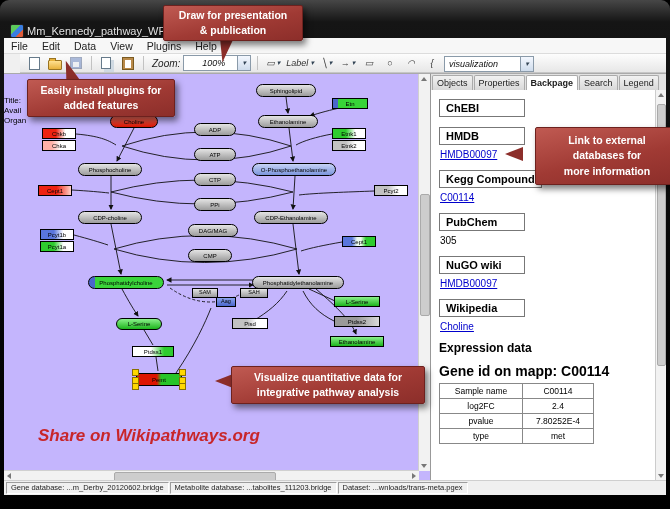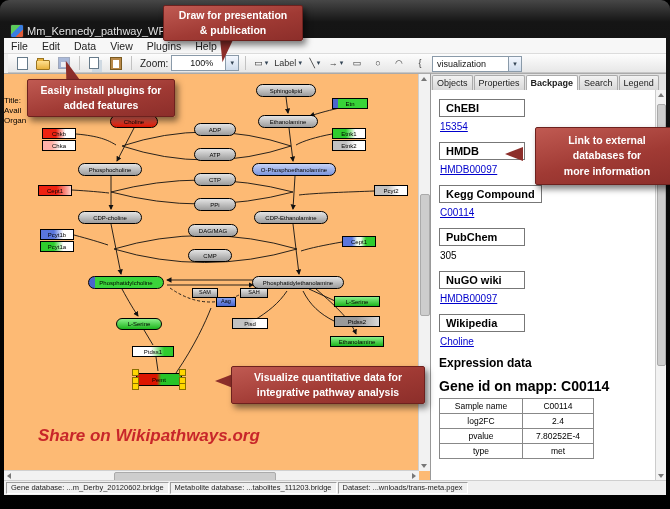--- a/index.html
+++ b/index.html
@@ -10,23 +10,23 @@
   
   .titlebar{position:absolute;left:0;top:0;right:0;height:38px;}
   .app-icon{position:absolute;left:10px;top:24px;width:12px;height:12px;border-radius:2px;
             background:linear-gradient(135deg,#5cc95c 0 40%,#3a7de0 40% 70%,#e05c3a 70%);border:1px solid #222;}
   .title-text{position:absolute;left:27px;top:25px;font-size:11px;color:#e2e2e2;text-shadow:0 1px 1px #000;}
   
   .client{position:absolute;left:4px;right:4px;top:38px;bottom:14px;background:#f0f0f0;overflow:hidden;}
   .menubar{position:absolute;left:0;right:0;top:0;height:15px;background:#f7f7f7;border-bottom:1px solid #dcdcdc;
            display:flex;align-items:center;}
   .menu-item{font-size:10.5px;color:#222;padding:0 7px;}
-  .toolbar{position:absolute;left:4px;right:0;top:16px;height:18px;
+  .toolbar{position:absolute;left:16px;right:0;top:16px;height:18px;
            background:linear-gradient(#fdfdfd,#e7e7e7);border-bottom:1px solid #c6c6c6;
-           display:flex;align-items:center;gap:3px;padding-left:5px;}
+           display:flex;align-items:center;gap:3px;padding-left:5px;font-style:italic;}
   .tb-btn{height:16px;min-width:16px;display:flex;align-items:center;justify-content:center;
           font-size:9px;color:#333;border:1px solid transparent;border-radius:2px;background:transparent;}
   .sep{width:1px;height:14px;background:#c2c2c2;margin:0 3px;}
   .zoom-label{font-size:10px;color:#222;margin-left:2px;}
   .combo{height:14px;background:#fff;border:1px solid #8a9aa9;display:flex;align-items:center;
          font-size:9px;color:#111;padding-left:4px;position:relative;}
   .combo .dd{margin-left:auto;width:12px;height:100%;background:linear-gradient(#f4f8ff,#cfdcec);
              border-left:1px solid #8a9aa9;display:flex;align-items:center;justify-content:center;
              font-size:7px;color:#345;}
   .caret{font-size:7px;color:#345;margin-left:2px;}
@@ -39,21 +39,21 @@
   .ic-folder::before{content:"";position:absolute;left:0;top:-3px;width:5px;height:2px;
              background:#e8b23c;border:1px solid #9a7420;border-bottom:none;}
   .ic-save{width:10px;height:10px;background:#3a5fae;border:1px solid #223a6e;}
   .ic-save::after{content:"";position:absolute;left:2px;top:4px;width:6px;height:5px;background:#e8eef8;}
   .ic-copy{width:8px;height:10px;background:#fff;border:1px solid #667a8a;box-shadow:3px 3px 0 0 #cfd9e2;margin-right:3px;}
   .ic-paste{width:10px;height:11px;background:#b98a4a;border:1px solid #7a5a20;}
   .ic-paste::after{content:"";position:absolute;left:2px;top:2px;width:6px;height:8px;background:#fff;}
   .disabled{opacity:.4;}
   
   .content{position:absolute;left:0;right:0;top:35px;bottom:14px;}
-  .canvas{position:absolute;left:0;top:0;width:426px;height:100%;background:#fdba74;border-top:1px solid #aaa;}
+  .canvas{position:absolute;left:0;top:0;width:426px;height:100%;background:#c4b5fd;border-top:1px solid #aaa;}
   .canvas-inner{position:absolute;left:0;top:0;right:11px;bottom:11px;overflow:hidden;}
   .edges{position:absolute;left:0;top:0;z-index:1;}
   .info-lbl{position:absolute;font-size:8px;color:#000;z-index:2;}
   
   .vscroll{position:absolute;right:0;top:0;bottom:11px;width:11px;background:#f2f2f2;border-left:1px solid #d0d0d0;}
   .hscroll{position:absolute;left:0;right:11px;bottom:0;height:11px;background:#f2f2f2;border-top:1px solid #d0d0d0;}
   .thumb-v{position:absolute;left:1px;width:8px;background:#cdcdcd;border:1px solid #aaa;border-radius:2px;}
   .thumb-h{position:absolute;top:1px;height:8px;background:#cdcdcd;border:1px solid #aaa;border-radius:2px;}
   .sbtn{position:absolute;width:10px;height:10px;display:flex;align-items:center;justify-content:center;}
   .tri{width:0;height:0;}
@@ -329,21 +329,20 @@
           <span class="tab">Objects</span>
           <span class="tab">Properties</span>
           <span class="tab active">Backpage</span>
           <span class="tab">Search</span>
           <span class="tab">Legend</span>
         </div>
 
         <div class="side-body">
           <div class="section">
             <span class="sec-header">ChEBI</span>
-            <a class="sec-value lnk">15354</a>
           </div>
           <div class="section">
             <span class="sec-header">HMDB</span>
             <a class="sec-value lnk">HMDB00097</a>
           </div>
           <div class="section">
             <span class="sec-header">Kegg Compound</span>
             <a class="sec-value lnk">C00114</a>
           </div>
           <div class="section">

